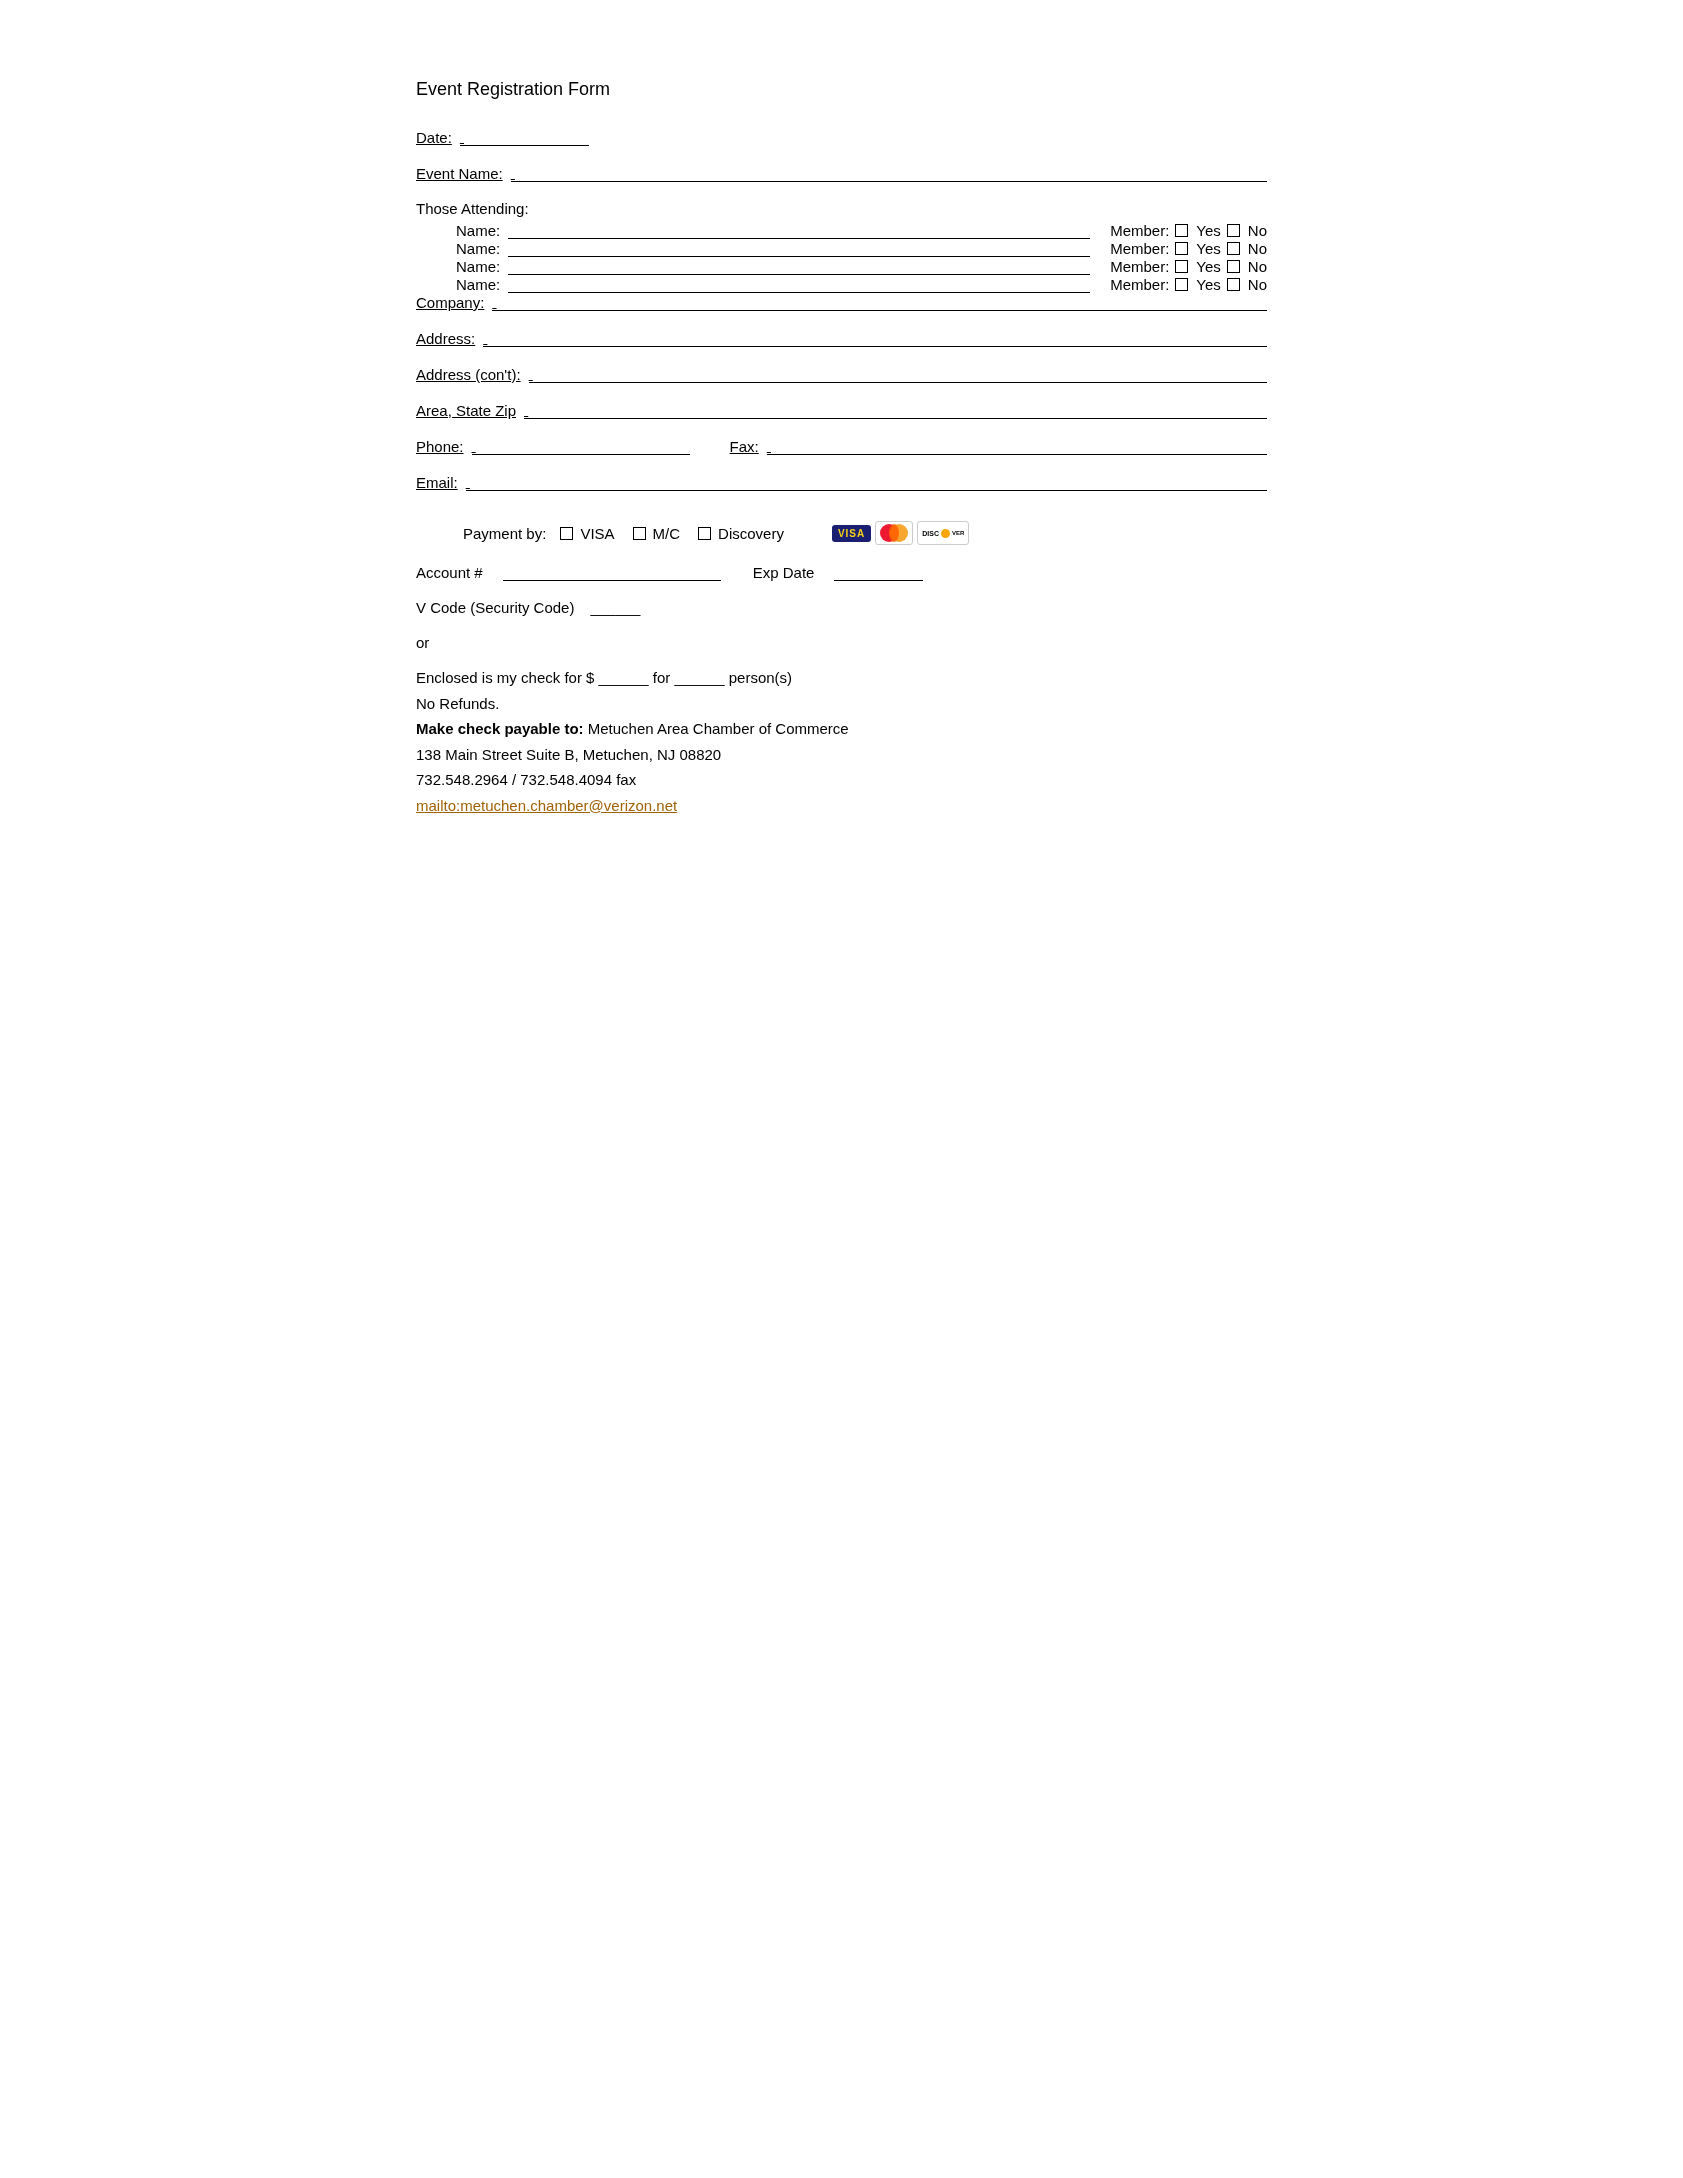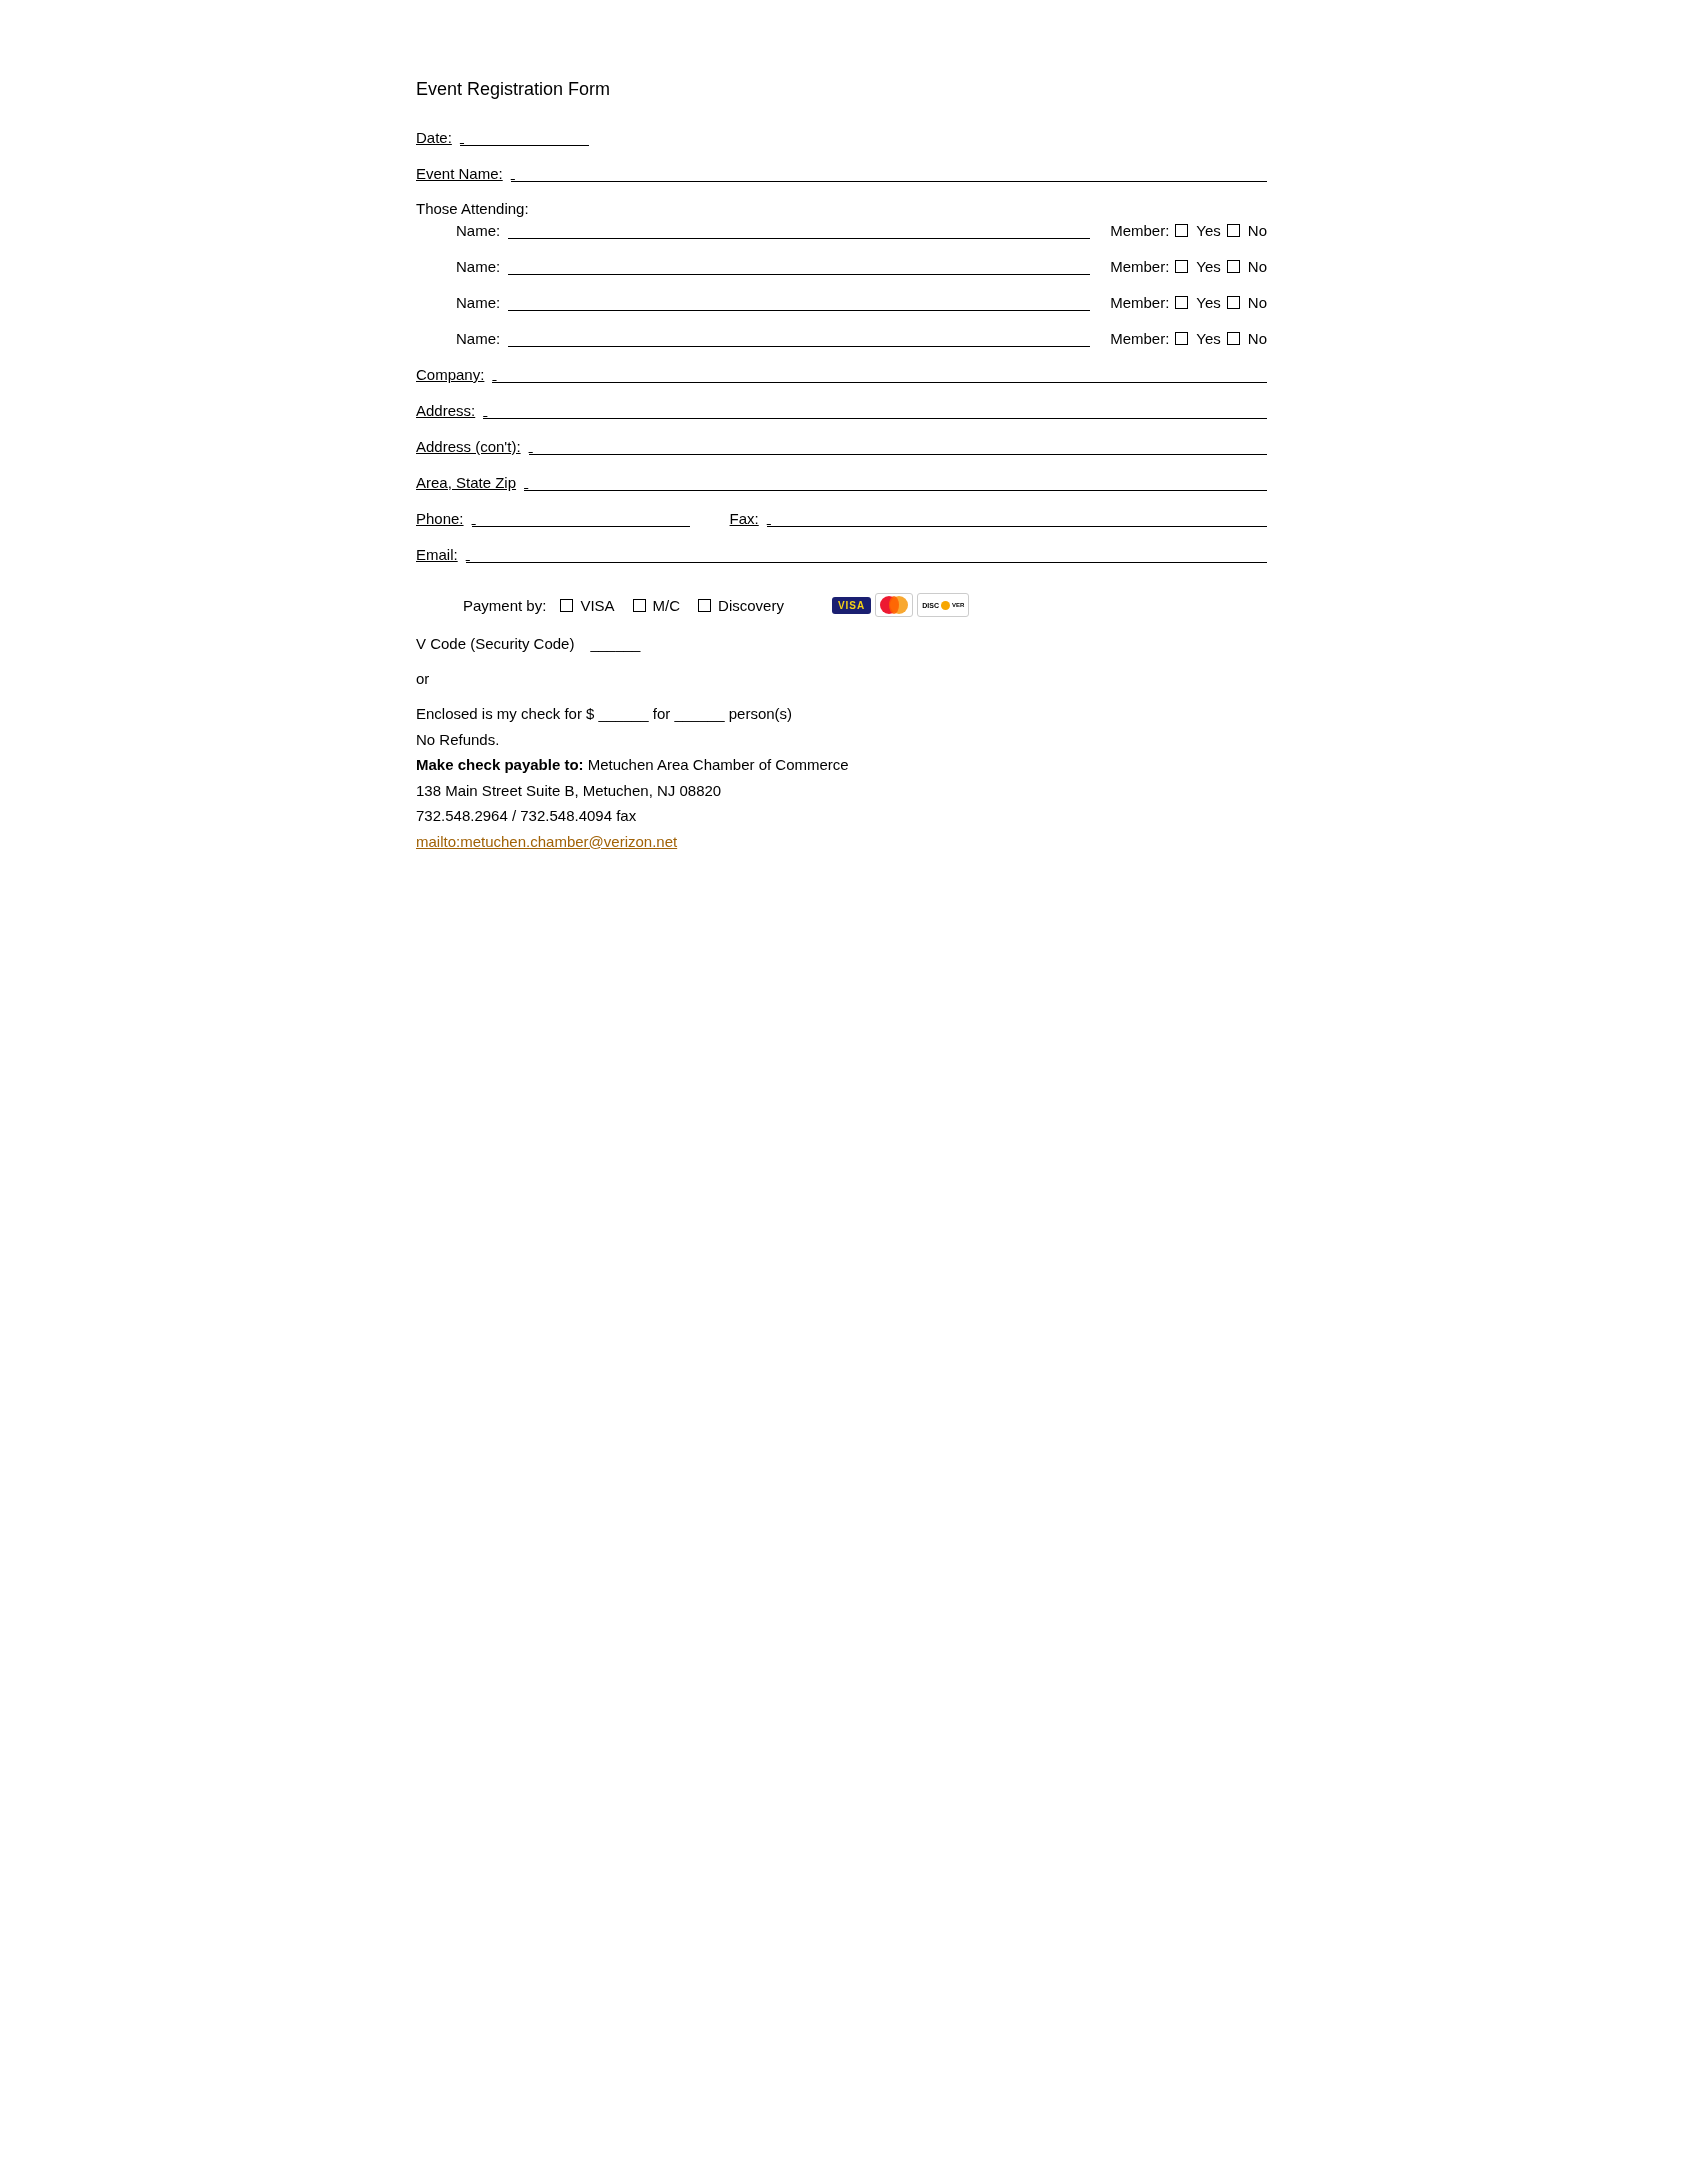--- a/index.html
+++ b/index.html
@@ -43,21 +43,20 @@
       display: inline-block;
       height: 18px;
     }
     .section-label {
       font-size: 15px;
       margin-bottom: 4px;
     }
     .name-row {
       display: flex;
       align-items: flex-end;
-      margin-bottom: 18px;
       margin-left: 40px;
     }
     .name-label {
       white-space: nowrap;
       margin-right: 8px;
       font-size: 15px;
     }
     .name-underline {
       border-bottom: 1px solid #000;
       flex: 1;
@@ -269,20 +268,26 @@
       </div>
 
       <div style="background:#fff; border:1px solid #ccc; border-radius:3px; padding:2px 4px; display:flex; align-items:center; gap:2px; font-size:8px; font-weight:bold; color:#000; height:24px;">
         <span style="font-size:7px; color:#000;">DISC</span>
         <span style="width:9px; height:9px; background:#f7a600; border-radius:50%; display:inline-block;"></span>
         <span style="font-size:6px; color:#000;">VER</span>
       </div>
     </div>
   </div>
 
+  <div class="acct-row">
+    <span class="field-label">Account #</span>
+    <span class="underline-fixed" style="width:218px;">&nbsp;</span>
+    <span class="field-label" style="margin-left:20px;">Exp Date</span>
+    <span class="underline-fixed" style="width:89px;">&nbsp;</span>
+  </div>
 
   <div class="vcode-row">
     <span class="field-label">V Code (Security Code)</span>
     <span style="margin-left:8px;">______</span>
   </div>
 
   <div class="or-text">or</div>
 
   <div class="bottom-text">
     <div>

